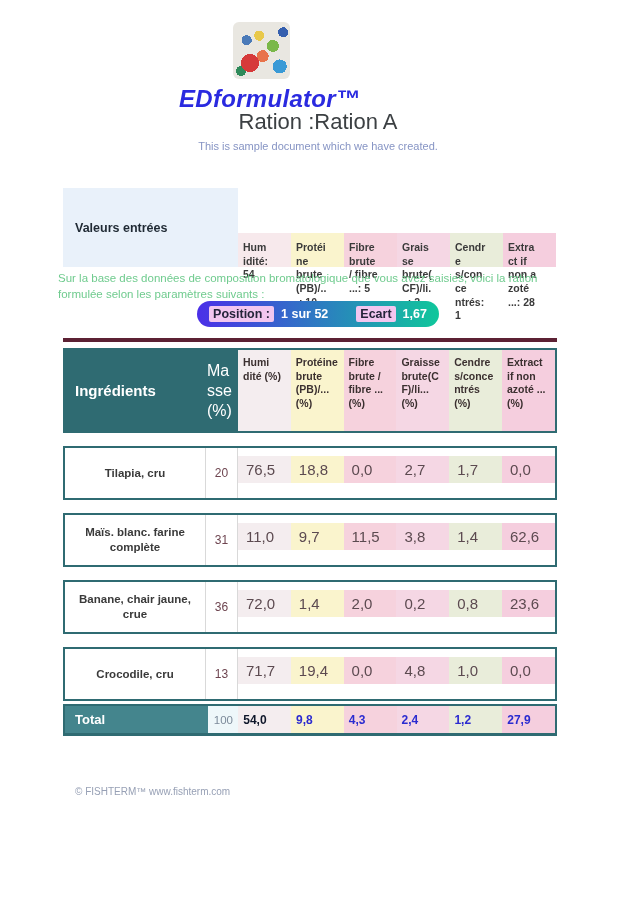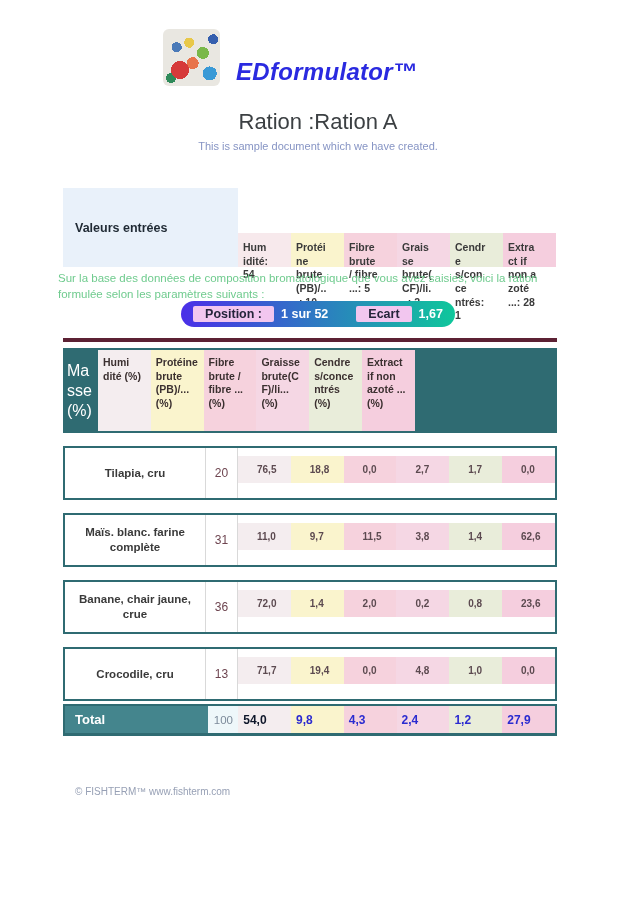--- a/index.html
+++ b/index.html
@@ -1,21 +1,21 @@
 <!DOCTYPE html>
 <html><head>
 <meta charset="utf-8">
 <style>
   html,body{margin:0;padding:0;background:#ffffff;}
   .page{
     position:relative;width:636px;height:900px;background:#ffffff;overflow:hidden;
     font-family:"Liberation Sans", sans-serif;color:#3a3a3a;
   }
   
-  .app-header{position:absolute;top:29px;left:163px;display:flex;align-items:flex-end;}
+  .app-header{position:absolute;top:22px;left:163px;display:flex;align-items:center;flex-direction:column;}
   .logo{
     width:57px;height:57px;border-radius:6px;flex:0 0 auto;
     background:
       radial-gradient(circle at 30% 72%, #d63a3a 0 9px, transparent 9px),
       radial-gradient(circle at 52% 60%, #e8734a 0 6px, transparent 6px),
       radial-gradient(circle at 70% 42%, #7ab84a 0 6px, transparent 6px),
       radial-gradient(circle at 24% 32%, #4a7ab8 0 5px, transparent 5px),
       radial-gradient(circle at 82% 78%, #3a9ad6 0 7px, transparent 7px),
       radial-gradient(circle at 46% 24%, #e8c84a 0 5px, transparent 5px),
       radial-gradient(circle at 14% 86%, #2f8a5a 0 5px, transparent 5px),
@@ -32,40 +32,40 @@
     font-size:12.5px;font-weight:bold;color:#1f2933;}
   .valeurs-cols{display:flex;flex:1;}
   .vcol{width:53px;box-sizing:border-box;padding:8px 16px 4px 5px;font-size:10.5px;font-weight:bold;
     color:#3a3a3a;line-height:1.3;word-wrap:break-word;margin-top:45px;}
   
   .intro{position:absolute;top:271px;left:58px;width:524px;font-size:11.5px;line-height:1.35;color:#6fcb8e;}
   
   .badge-wrap{position:absolute;top:301px;left:0;width:636px;display:flex;justify-content:center;}
   .badge{display:inline-flex;align-items:center;gap:7px;padding:5px 12px;border-radius:14px;
     font-size:12.5px;font-weight:bold;color:#ffffff;}
-  .badge .chip{padding:1px 12px;border-radius:2px;color:#24243a;font-weight:bold;}
+  .badge .chip{padding:1px 4px;border-radius:2px;color:#24243a;font-weight:bold;}
   
   .top-bar{position:absolute;top:338px;left:63px;width:494px;height:4px;}
   
   .table{position:absolute;top:348px;left:63px;width:494px;}
   .thead{display:flex;height:85px;border:2px solid #2f6b72;box-sizing:border-box;background:#2f6b72;}
   .th-name{width:140px;display:flex;align-items:center;padding-left:10px;box-sizing:border-box;
     color:#ffffff;font-size:15px;font-weight:bold;}
   .th-mass{width:33px;display:flex;align-items:center;box-sizing:border-box;padding:0 2px;
     color:#ffffff;font-size:16px;font-weight:normal;line-height:1.25;}
   .th-col{width:52.8px;box-sizing:border-box;padding:6px 3px 4px 5px;font-size:10.5px;font-weight:bold;
     color:#3b3030;line-height:1.3;}
   .trow{display:flex;height:54px;border:2px solid #2f6b72;box-sizing:border-box;background:#ffffff;margin-top:13px;}
   .cell-name{width:140px;display:flex;align-items:center;justify-content:center;text-align:center;
     box-sizing:border-box;padding:0 8px;font-size:11.5px;font-weight:bold;color:#3a3a3a;line-height:1.3;}
   .cell-mass{width:33px;display:flex;align-items:center;justify-content:center;font-size:12px;color:#6e4550;
     border-left:1px solid #d9d9d9;border-right:1px solid #d9d9d9;box-sizing:border-box;}
   .cell-data{width:52.8px;box-sizing:border-box;position:relative;}
   .cell-data .band{position:absolute;top:8px;left:0;right:0;height:27px;display:flex;align-items:center;
-    padding-left:19px;box-sizing:border-box;font-size:10px;color:#5c4a50;font-weight:bold;}
+    padding-left:8px;box-sizing:border-box;font-size:15px;color:#5c4a50;}
   .trow-total{display:flex;height:32px;border:2px solid #2f6b72;border-bottom-width:3px;box-sizing:border-box;
     background:#44858d;margin-top:3px;}
   .total-label{width:158px;display:flex;align-items:center;padding-left:10px;box-sizing:border-box;
     color:#ffffff;font-size:13px;font-weight:bold;}
   .total-mass{width:33px;display:flex;align-items:center;justify-content:center;background:#eef7fa;
     font-size:11.5px;color:#7c8a9a;}
   .total-cell{width:52.8px;display:flex;align-items:center;padding-left:5px;box-sizing:border-box;
     font-size:12px;font-weight:bold;}
   
   .footer{position:absolute;top:786px;left:75px;font-size:10px;color:#97a0b5;}
@@ -104,20 +104,21 @@
       <span style="width:14px"></span>
       <span class="chip" style="background: rgb(242, 198, 239);">Ecart</span>
       <span>1,67</span>
     </div>
   </div>
 
   <div class="top-bar" style="background: rgb(92, 33, 52);"></div>
 
   <div class="table">
     <div class="thead">
+      <div class="th-name">Ingrédients</div>
       <div class="th-mass">Ma sse (%)</div>
       <div style="display:flex">
           <div class="th-col" style="background: rgb(244, 237, 239);">Humi dité (%)</div>
           <div class="th-col" style="background: rgb(250, 244, 205);">Protéine brute (PB)/... (%)</div>
           <div class="th-col" style="background: rgb(246, 210, 221);">Fibre brute / fibre ... (%)</div>
           <div class="th-col" style="background: rgb(245, 215, 228);">Graisse brute(C F)/li... (%)</div>
           <div class="th-col" style="background: rgb(233, 237, 218);">Cendre s/conce ntrés (%)</div>
           <div class="th-col" style="background: rgb(245, 206, 222);">Extract if non azoté ... (%)</div>
         </div>
     </div>

